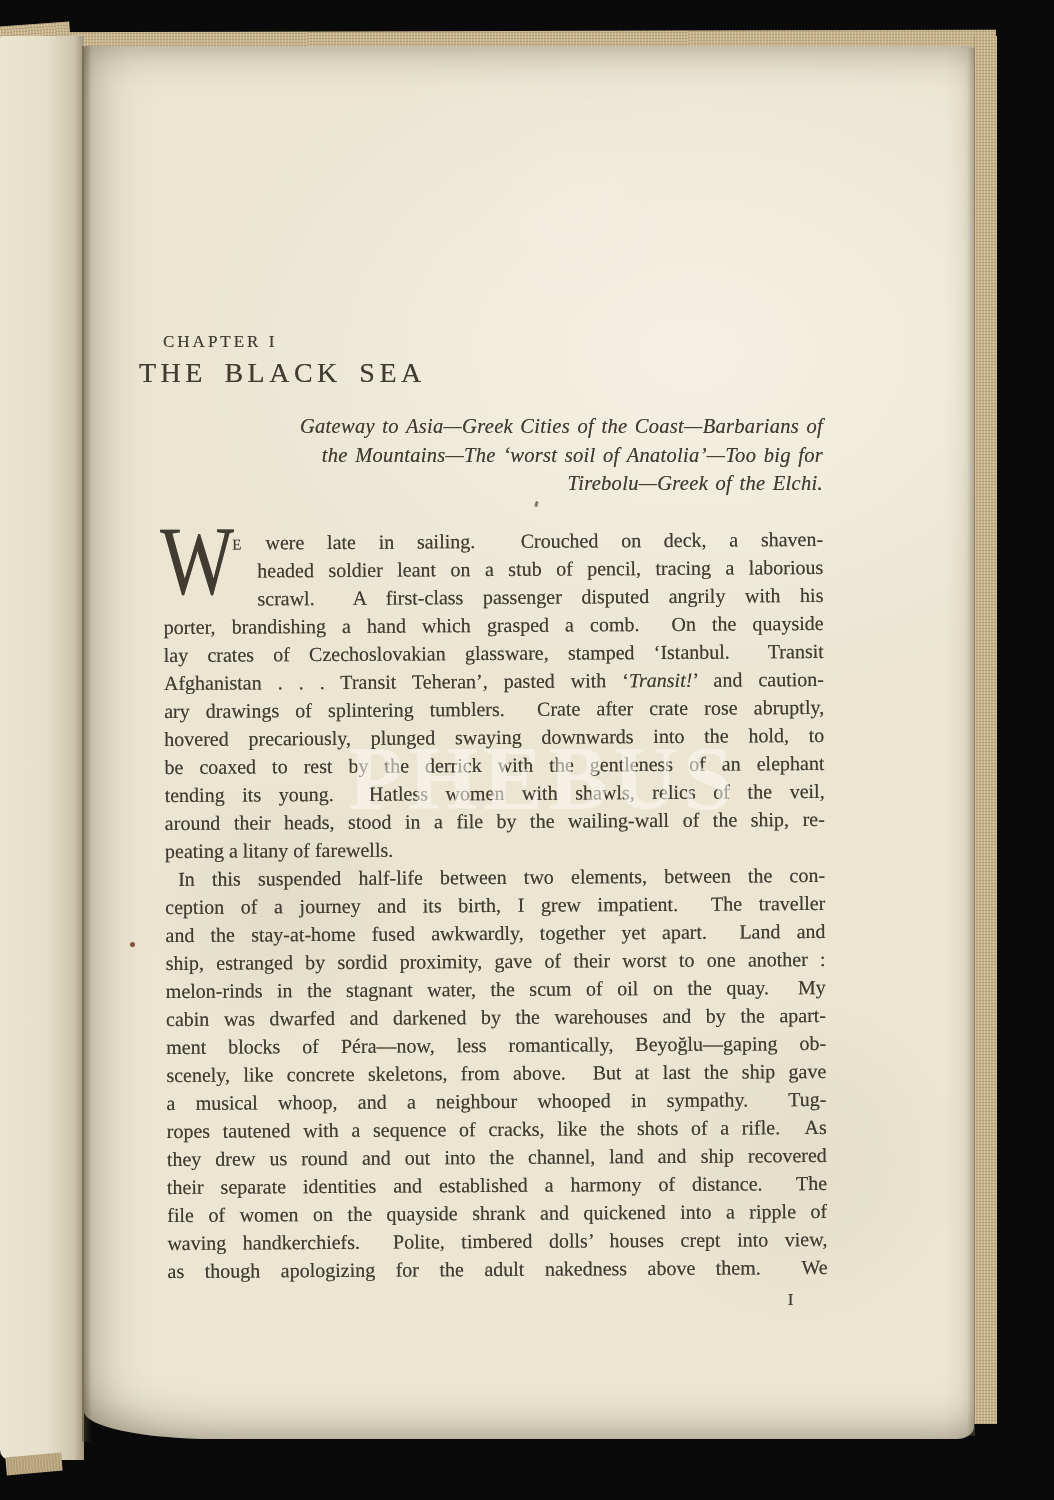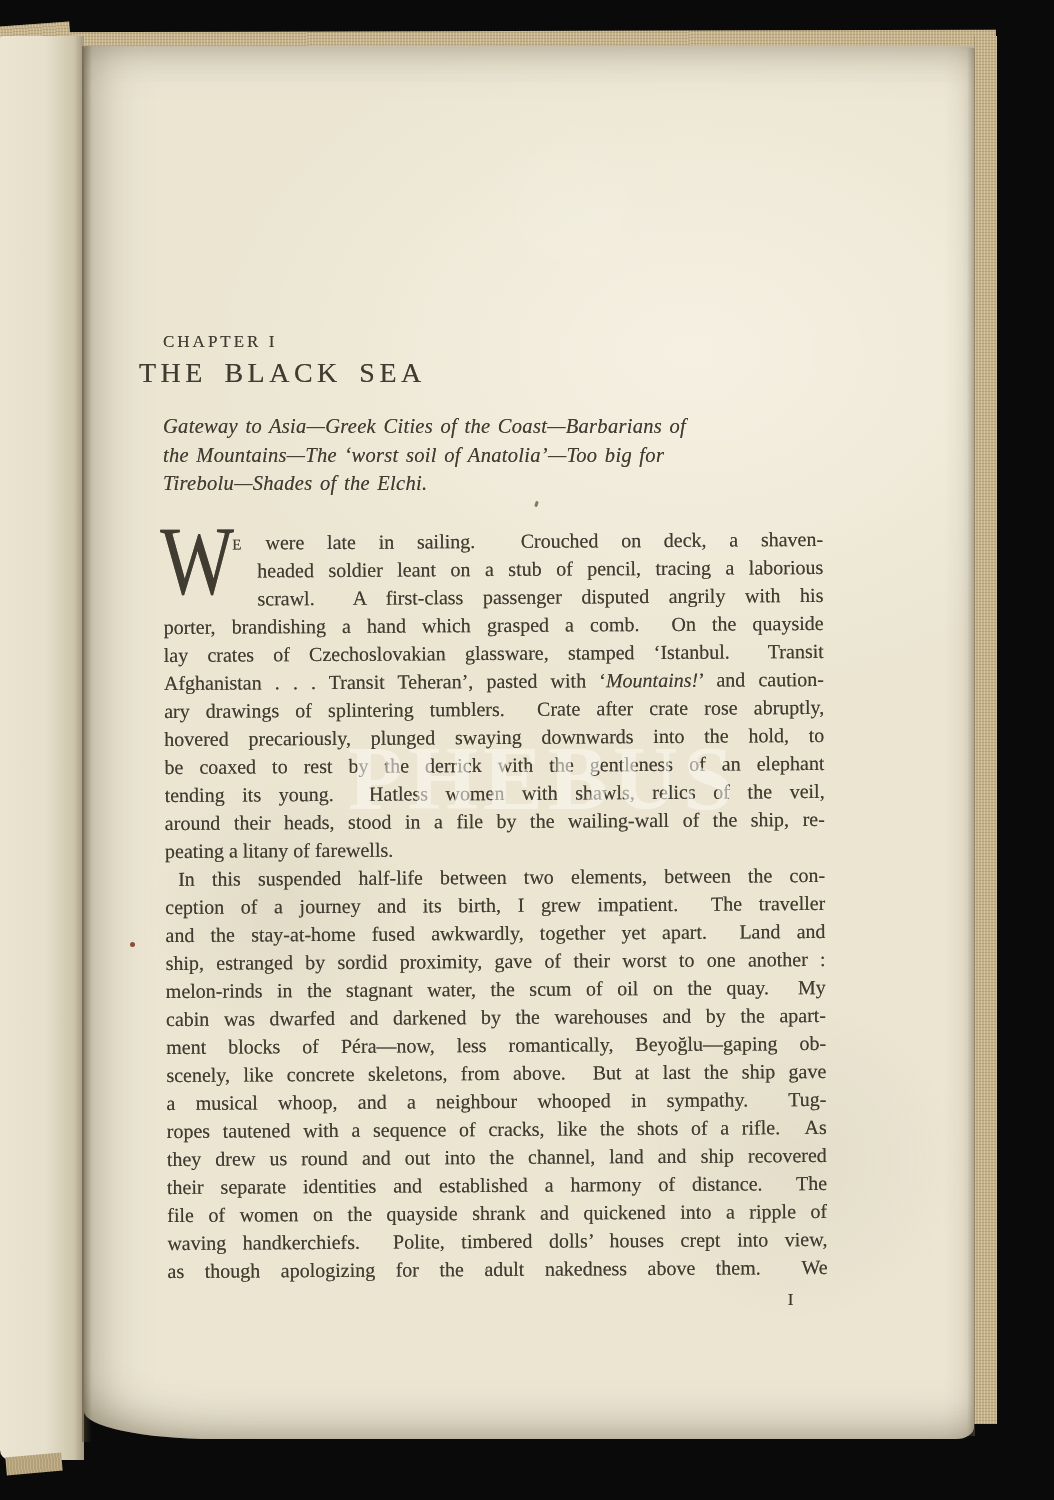--- a/index.html
+++ b/index.html
@@ -61,21 +61,21 @@
       radial-gradient(circle 240px at 80% 80%, rgba(150,135,105,.08), rgba(150,135,105,0) 70%),
       radial-gradient(circle 160px at 55% 12%, rgba(255,255,248,.12), rgba(255,255,248,0) 70%);
   }
 
   
   .ink{color:#413c32;text-shadow:0 0 .6px rgba(62,56,45,.65);}
   .chapter{position:absolute;left:79px;top:286px;font-size:17px;letter-spacing:3px;}
   .title{position:absolute;left:79px;top:311px;width:660px;margin:0;text-align:left;
          font-size:28px;font-weight:normal;letter-spacing:4.5px;word-spacing:6px;transform:translateX(-24px);}
   .subtitle{position:absolute;left:79px;top:366px;width:660px;font-style:italic;font-size:20.5px;letter-spacing:.3px;word-spacing:2px;}
-  .sub-line{height:28.5px;line-height:28.5px;text-align:left;}
+  .sub-line{height:28.5px;line-height:28.5px;text-align:right;}
 
   .body-block{position:absolute;left:79px;top:483px;width:660px;font-size:20px;transform:rotate(-0.35deg);transform-origin:0 0;}
   .bline{height:28px;line-height:28px;overflow:hidden;text-align:justify;white-space:pre-wrap;}
   .bline::after{content:"";display:inline-block;width:100%;height:0;}
   #p1 .bline:nth-child(1){padding-left:69px;}
   #p1 .bline:nth-child(1)::first-letter{font-size:15px;letter-spacing:1.5px;}
   #p1 .bline:nth-child(2),#p1 .bline:nth-child(3){padding-left:94px;}
   #p1 .bline:last-child{text-align:left;}
   #p1 .bline:last-child::after{content:none;}
   #p2 .bline:nth-child(1){padding-left:13px;}
@@ -109,32 +109,32 @@
   <div class="cloth-corner-bl"></div>
 
   <div class="page">
     <div class="grain"></div>
 
     <div class="chapter ink">CHAPTER I</div>
     <h1 class="title ink">THE BLACK SEA</h1>
     <div class="subtitle ink" id="subtitle">
         <div class="sub-line">Gateway to Asia—Greek Cities of the Coast—Barbarians of</div>
         <div class="sub-line">the Mountains—The ‘worst soil of Anatolia’—Too big for</div>
-        <div class="sub-line">Tirebolu—Shades of the Elchi.</div>
+        <div class="sub-line">Tirebolu—Greek of the Elchi.</div>
       </div>
 
     <div class="body-block ink">
       <span class="dropcap">W</span>
       <div class="para" id="p1">
           <div class="bline">E were late in sailing.  Crouched on deck, a shaven-</div>
           <div class="bline">headed soldier leant on a stub of pencil, tracing a laborious</div>
           <div class="bline">scrawl.  A first-class passenger disputed angrily with his</div>
           <div class="bline">porter, brandishing a hand which grasped a comb.  On the quayside</div>
           <div class="bline">lay crates of Czechoslovakian glassware, stamped ‘Istanbul.  Transit</div>
-          <div class="bline">Afghanistan . . . Transit Teheran’, pasted with ‘<i>Mountains!</i>’ and caution-</div>
+          <div class="bline">Afghanistan . . . Transit Teheran’, pasted with ‘<i>Transit!</i>’ and caution-</div>
           <div class="bline">ary drawings of splintering tumblers.  Crate after crate rose abruptly,</div>
           <div class="bline">hovered precariously, plunged swaying downwards into the hold, to</div>
           <div class="bline">be coaxed to rest by the derrick with the gentleness of an elephant</div>
           <div class="bline">tending its young.  Hatless women with shawls, relics of the veil,</div>
           <div class="bline">around their heads, stood in a file by the wailing-wall of the ship, re-</div>
           <div class="bline">peating a litany of farewells.</div>
         </div>
       <div class="para" id="p2">
           <div class="bline">In this suspended half-life between two elements, between the con-</div>
           <div class="bline">ception of a journey and its birth, I grew impatient.  The traveller</div>

